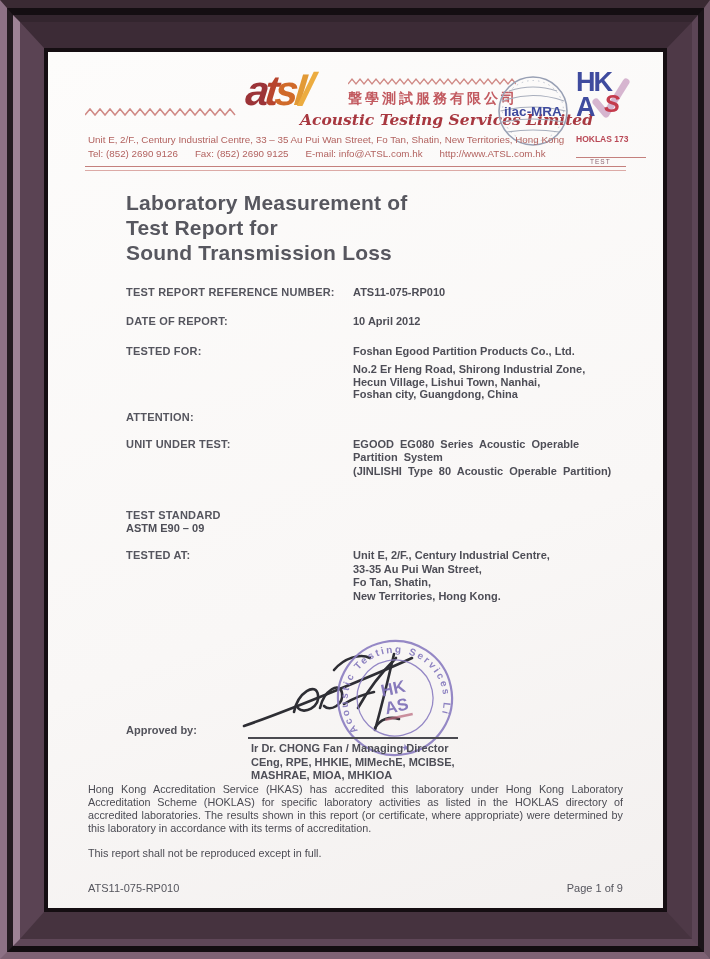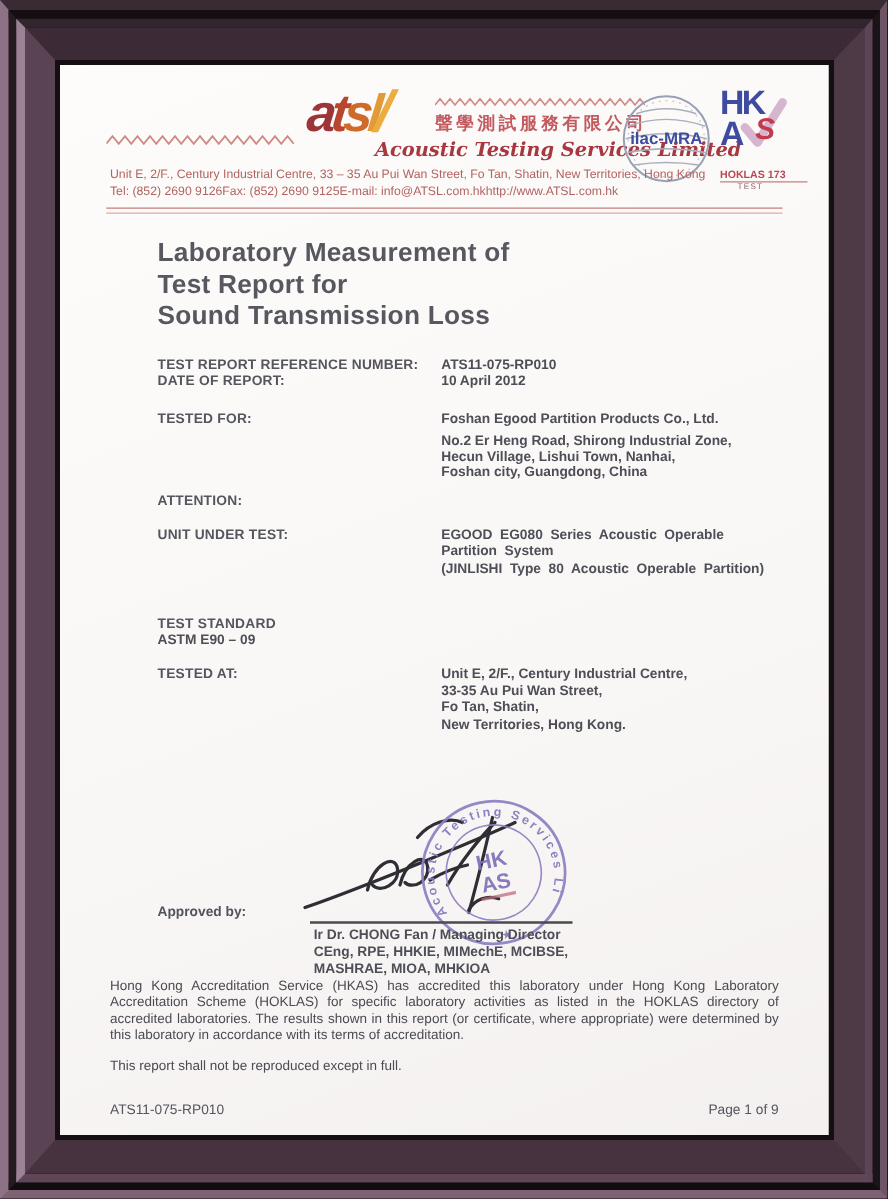--- a/index.html
+++ b/index.html
@@ -41,36 +41,36 @@
     font-size:15.5px;color:#a83840;white-space:nowrap;}
   .ilac{position:absolute;left:448px;top:22px;}
   .hkas{position:absolute;left:528px;top:18px;width:70px;text-align:left;}
   .hkas .hk{font-size:27px;font-weight:bold;color:#3f4b9e;letter-spacing:-2px;line-height:24px;}
   .hkas .row2{position:relative;height:28px;}
   .hkas .a{font-size:27px;font-weight:bold;color:#3f4b9e;letter-spacing:-2px;line-height:26px;}
   .hkas .tick{position:absolute;left:16px;top:-16px;}
   .hkas .s{position:absolute;left:28px;top:-4px;font-size:24px;font-weight:bold;
     font-style:italic;color:#c43a4c;}
   .hkas .hoklas{margin-top:12px;font-size:8.5px;font-weight:bold;color:#b94856;
-    border-bottom:1px solid #c4807d;padding-bottom:1px;white-space:nowrap;}
+    border-bottom:1px solid #c4807d;padding-bottom:13px;white-space:nowrap;}
   .hkas .test{font-size:6.5px;color:#8d6470;letter-spacing:1px;margin-left:14px;}
   .addr1{position:absolute;left:40px;top:82px;right:30px;font-size:9.8px;color:#b2625f;white-space:nowrap;}
-  .addr2{position:absolute;left:40px;top:96px;font-size:9.8px;color:#b2625f;display:flex;white-space:nowrap;}
+  .addr2{position:absolute;left:40px;top:96px;font-size:9.8px;color:#b2625f;display:flex;gap:17px;white-space:nowrap;}
   .red-rule{position:absolute;left:37px;right:37px;top:114px;height:3px;
     border-top:1.6px solid #c4807d;border-bottom:1px solid #dcaaa6;}
   
   .title{position:absolute;left:78px;top:138px;font-size:21px;font-weight:bold;
     color:#57575f;line-height:25px;letter-spacing:.2px;}
   
   .fields{position:absolute;left:78px;top:234px;right:38px;font-size:11px;font-weight:bold;}
   .frow{display:flex;line-height:13px;}
   .flabel{width:227px;flex:none;color:#55555e;letter-spacing:.2px;}
   .fvalue{width:276px;color:#4e4e57;}
   .pre{white-space:pre-line;}
-  .mb-ref{justify-content:space-between;}
+  .mb-ref{margin-bottom:16px;justify-content:space-between;}
   .mb-date{margin-bottom:17px;}
   .mb-tf{margin-bottom:5px;align-items:flex-end;}
   .addrblock{line-height:12.5px;margin-bottom:10px;}
   .mb-att{margin-bottom:14px;}
   .unitval{line-height:13.5px;word-spacing:3px;}
   .mb-unit{margin-bottom:31px;}
   .mb-std{margin-bottom:14px;flex-direction:column;}
   .taval{line-height:13.5px;}
   
   .approval{position:absolute;left:40px;top:588px;right:40px;height:180px;}

